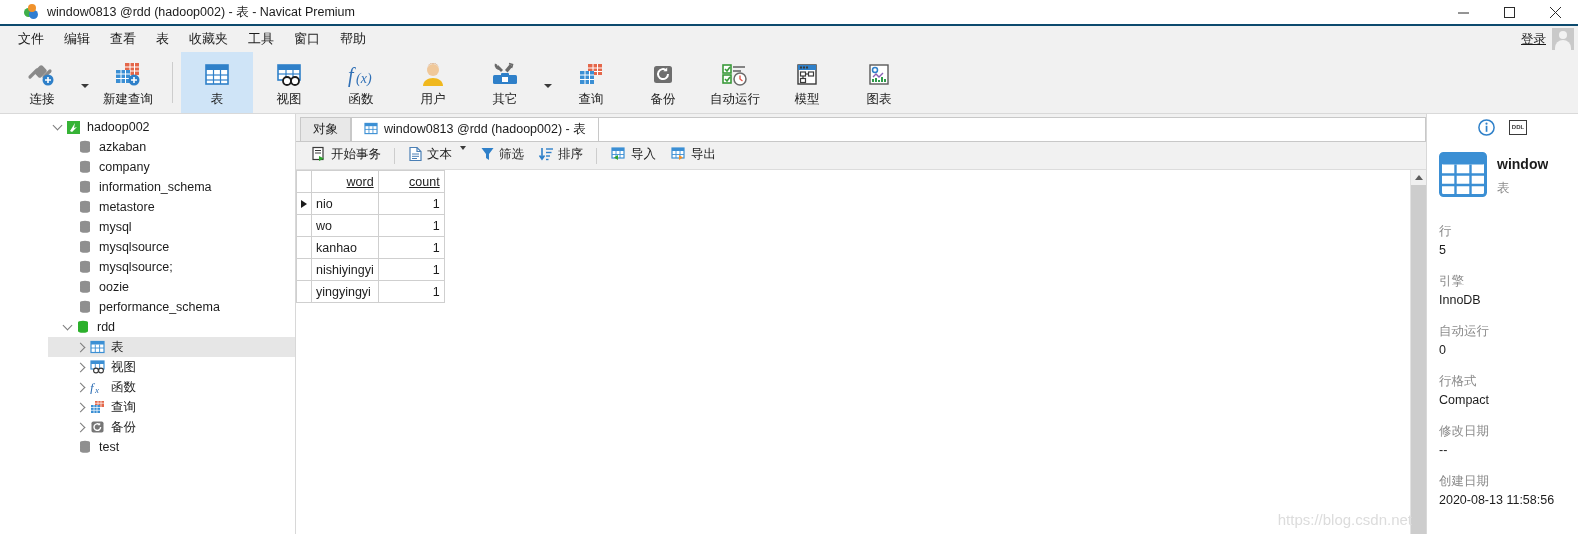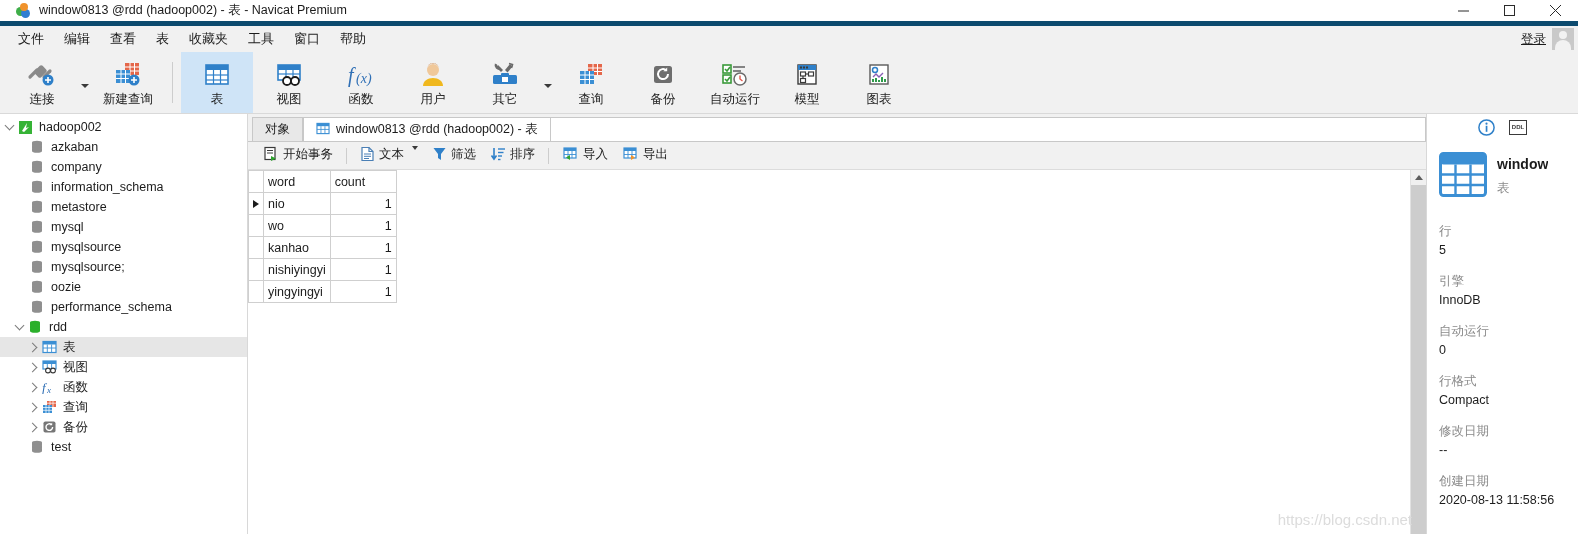--- a/index.html
+++ b/index.html
@@ -7,21 +7,21 @@
     width: 1578px; height: 534px;
     font-family: "Liberation Sans", "DejaVu Sans", sans-serif;
     font-size: 13px; color: #1a1a1a;
     background: #ffffff; overflow: hidden;
   }
   .app { width: 1578px; height: 534px; display: flex; flex-direction: column; background:#fff; }
 
   
   .titlebar {
     height: 26px; flex: 0 0 26px; display: flex; align-items: center;
-    background: #ffffff; border-bottom: 5px solid #0c4a6e; padding-left: 16px;
+    background: #ffffff; border-bottom: 2px solid #0c4a6e; padding-left: 24px;
   }
   .app-logo { width: 16px; height: 16px; position: relative; flex:0 0 16px; margin-right: 7px; }
   .app-logo i { position: absolute; border-radius: 50%; display:block; }
   .app-logo .g { width:9px; height:9px; background:#3fae49; left:0; top:4px; }
   .app-logo .b { width:9px; height:9px; background:#2f7dd1; left:5px; top:6px; }
   .app-logo .o { width:8px; height:8px; background:#f0922b; left:4px; top:0px; }
   .title-text { font-size: 12.5px; color: #1b1b1b; white-space: nowrap; }
   .win-ctrls { margin-left: auto; display: flex; height: 26px; }
   .win-btn {
     width: 46px; height: 26px; display: flex; align-items: center; justify-content: center;
@@ -58,21 +58,21 @@
   .tb-caret { width: 14px; display:flex; align-items:center; justify-content:center; }
   .tb-caret span { width:0;height:0;border-left:4px solid transparent;border-right:4px solid transparent;border-top:4px solid #3a3a3a; margin-top:6px;}
   .tb-sep { width:1px; background:#cdcdcd; margin:10px 8px; }
 
   
   .body { flex: 1 1 auto; display: flex; min-height: 0; }
 
   
   .sidebar {
     width: 248px; flex: 0 0 248px; background:#ffffff; border-right: 1px solid #d8d8d8;
-    overflow: hidden; padding-top: 3px;
+    overflow: hidden; padding-top: 3px; margin-left: 48px;
   }
   .tree-row { height: 20px; display: flex; align-items: center; font-size: 12.5px; color:#1c1c1c; white-space: nowrap; }
   .tree-row.sel { background: #e6e6e6; }
   .tw { width: 14px; flex:0 0 14px; display:flex; align-items:center; justify-content:center; }
   .chev { width: 7px; height: 7px; border-right: 1.6px solid #7b7b7b; border-bottom: 1.6px solid #7b7b7b; }
   .chev.right { transform: rotate(-45deg); margin-left:-2px;}
   .chev.down { transform: rotate(45deg); margin-bottom:3px; }
   .t-ico { width: 18px; flex:0 0 18px; display:flex; align-items:center; justify-content:center; margin-right:5px; }
 
   
@@ -97,21 +97,21 @@
   .gt-sep { width:1px; height:16px; background:#cdcdcd; margin: 0 6px; }
   .gt-caret { width:0;height:0;border-left:3.5px solid transparent;border-right:3.5px solid transparent;border-top:4px solid #3a3a3a; margin-left:4px;}
 
   .gridwrap { flex:1 1 auto; display:flex; min-height:0; background:#fff; position:relative; }
   .gridarea { flex:1 1 auto; overflow:hidden; }
   table.grid { border-collapse: collapse; table-layout: fixed; }
   table.grid th, table.grid td {
     border: 1px solid #cfcfcf; height: 22px; font-size: 12.5px; font-weight: normal;
     padding: 0 4px; overflow: hidden; white-space: nowrap; color:#1c1c1c; background:#fff;
   }
-  th.colhead { background: #d9e9f7; text-align: left; border-top:none; }
+  th.colhead { background: #d9e9f7; text-align: right; border-top:none;text-decoration:underline; }
   td.rowmark, th.corner { width: 14px; padding: 0; background:#fff; text-align:center; border-left:none; }
   th.corner { background:#fff; border-top:none;}
   .w-word { width: 66px; }
   .w-count { width: 66px; text-align: right; }
   td.sel { background: #0a7ee0; color:#fff; }
   .rowarrow { width:0;height:0;border-top:4.5px solid transparent;border-bottom:4.5px solid transparent;border-left:6px solid #1b1b1b;margin:0 auto;}
 
   .vscroll { width: 16px; flex:0 0 16px; background:#f4f4f4; border-left:1px solid #e2e2e2; display:flex; flex-direction:column; }
   .vs-btn { height:16px; display:flex;align-items:center;justify-content:center; background:#f0f0f0;}
   .vs-arrow { width:0;height:0;border-left:4px solid transparent;border-right:4px solid transparent;border-bottom:5px solid #5d5d5d;}

